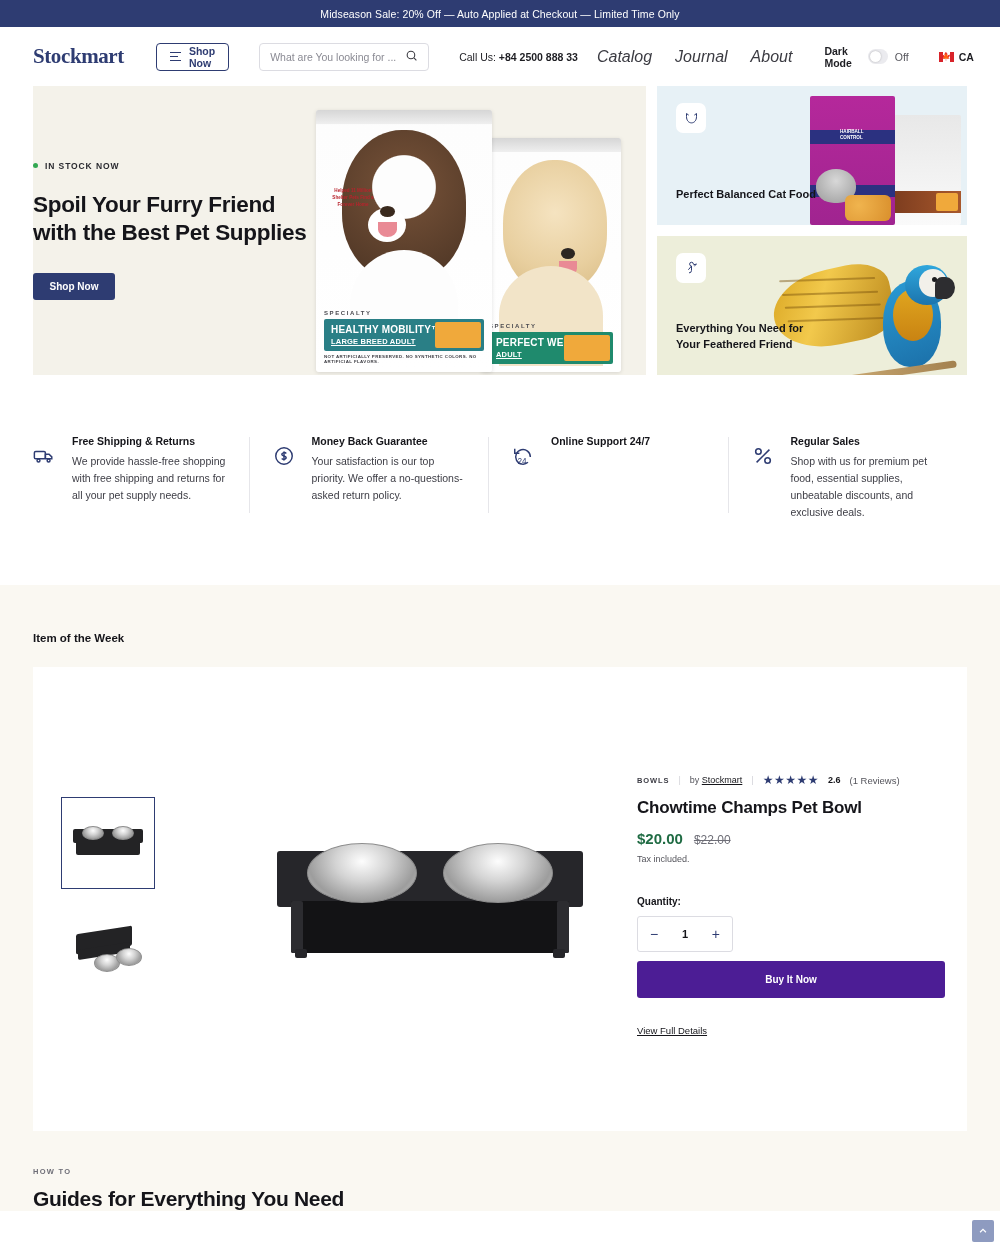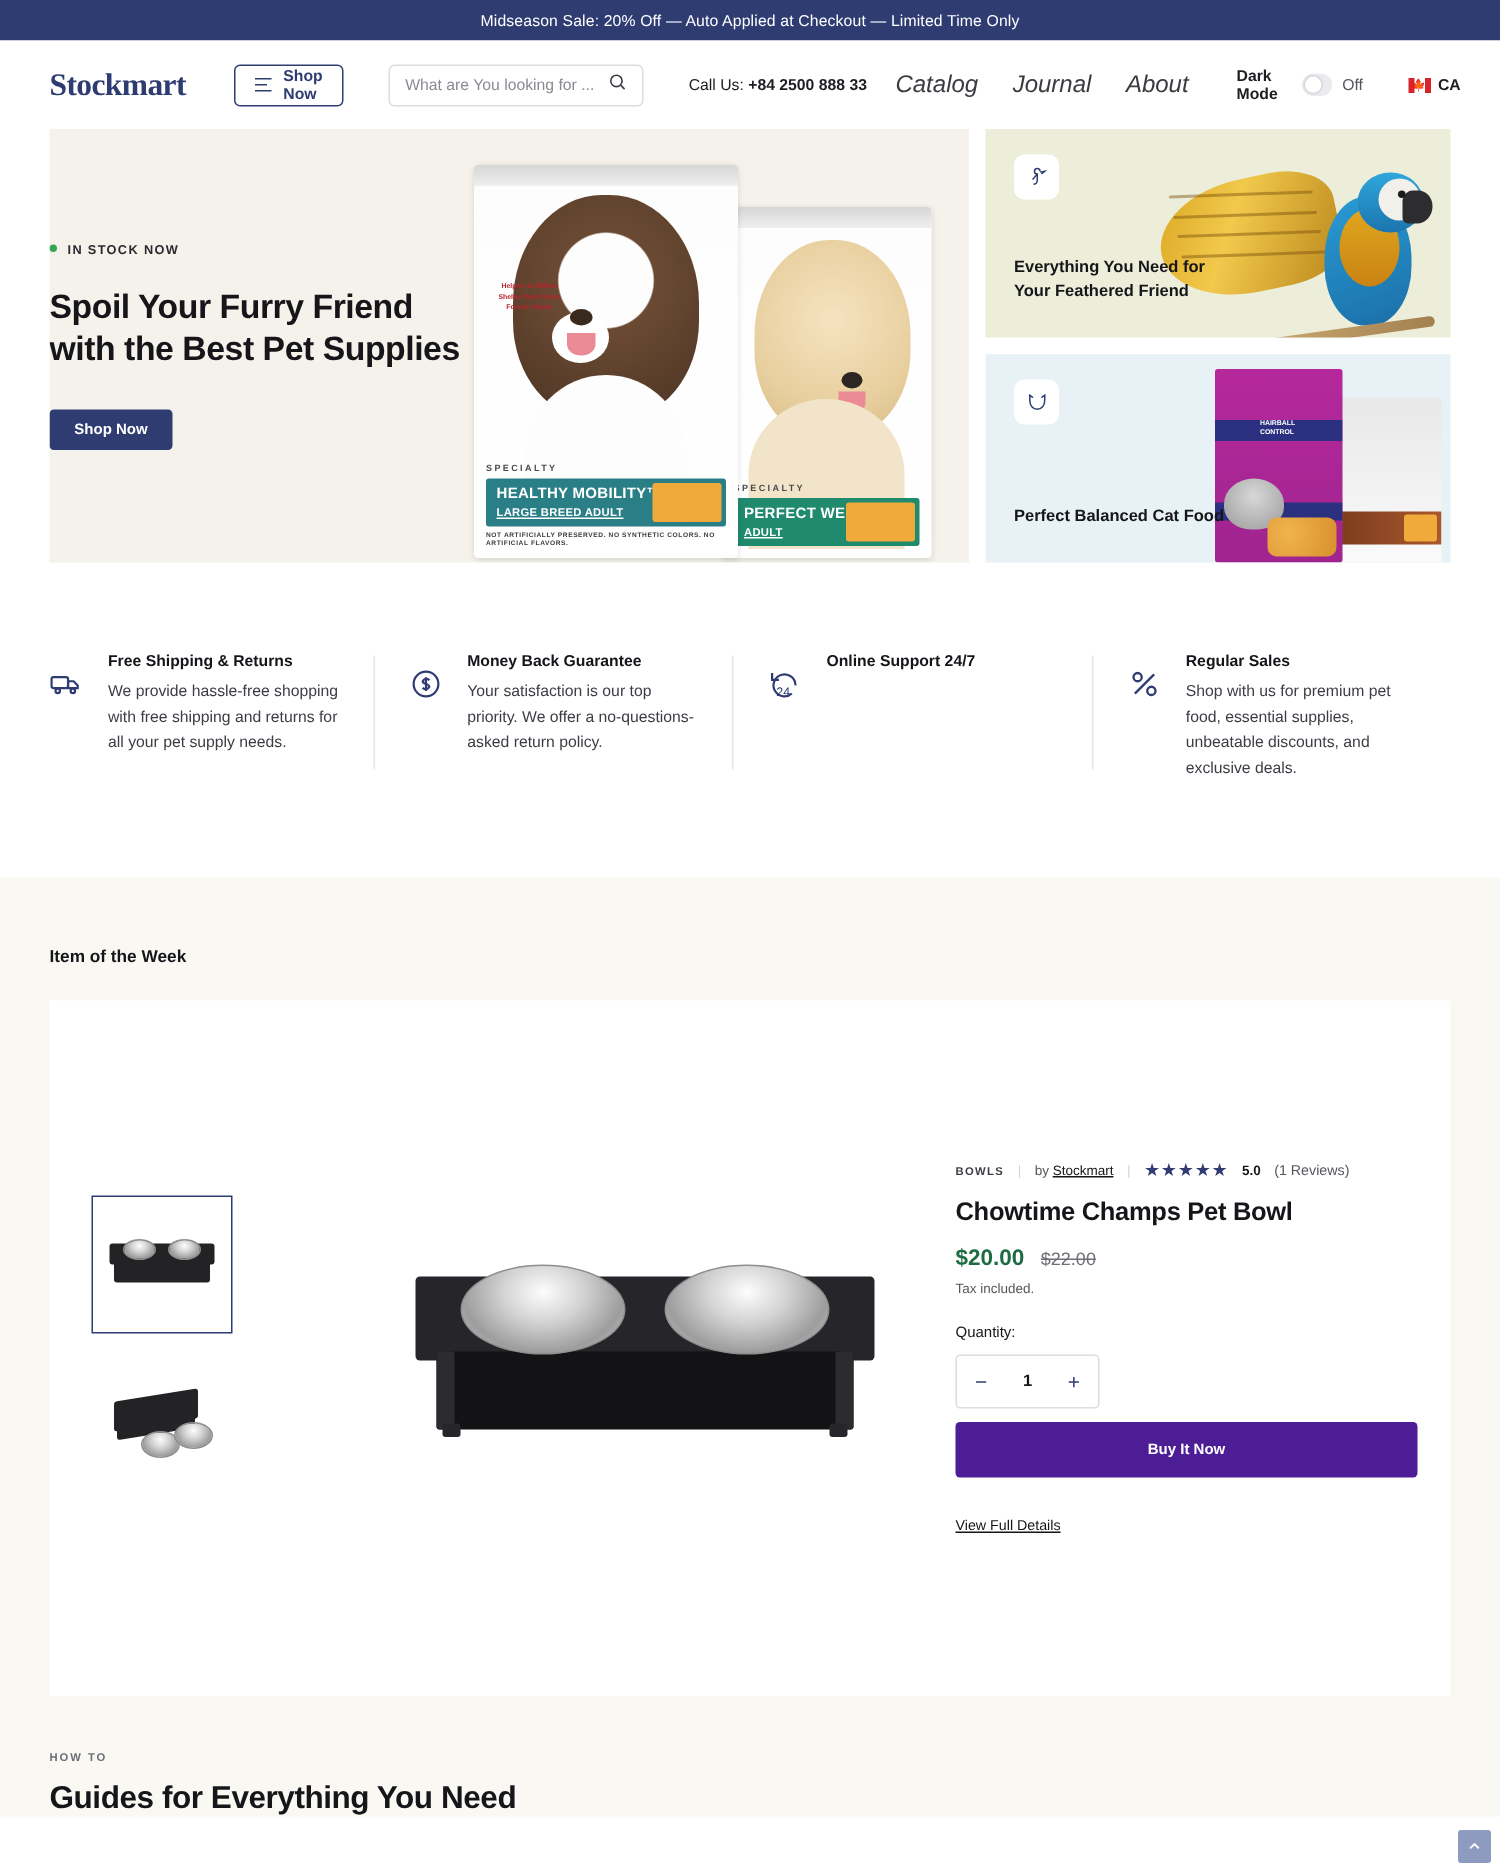--- a/index.html
+++ b/index.html
@@ -220,21 +220,21 @@
   .pmeta .sep { color: #d2d2d8; }
   .pmeta .byline a { color: #15151a; text-decoration: underline; }
   .stars { color: #2e3c72; font-size: 12px; letter-spacing: .5px; }
   .rating-num { font-size: 9px; font-weight: 700; color: #15151a; }
   .rev-count { font-size: 9.5px; color: #55555c; }
   .ptitle { font-size: 17px; font-weight: 700; color: #15151a; margin-top: 11px; letter-spacing: -.2px; }
   .prices { display: flex; align-items: baseline; gap: 11px; margin-top: 12px; }
   .price-now { font-size: 15px; font-weight: 700; color: #1f6b43; }
   .price-was { font-size: 12px; color: #6e6e77; text-decoration: line-through; }
   .tax { font-size: 9px; color: #55555c; margin-top: 7px; }
-  .qlabel { font-size: 10px; font-weight: 400; color: #15151a; margin-top: 19px; }
+  .qlabel { font-size: 10px; font-weight: 700; color: #15151a; margin-top: 32px; }
   .qrow { display: flex; gap: 9px; margin-top: 9px; }
   .stepper {
     width: 96px; height: 36px; border: 1px solid #dcdce2; border-radius: 3px;
     display: flex; align-items: center; justify-content: space-between; padding: 0 12px;
   }
   .stepper button { border:0; background:transparent; color:#2e3c72; font-size:14px; cursor:pointer; line-height:1; font-family:"Liberation Sans",sans-serif; }
   .stepper .qv { font-size: 11px; color: #15151a; font-weight: 600; }
   .atc {
     flex: 1; height: 36px; border: 1px solid #dcdce2; border-radius: 3px; background: #fff;
     font-size: 10px; font-weight: 700; color: #15151a; cursor: pointer; font-family:"Liberation Sans",sans-serif;
@@ -373,20 +373,45 @@
             <div class="l2">LARGE BREED ADULT</div>
             <div class="bag-chip"></div>
           </div>
           <div class="bag-foot">NOT ARTIFICIALLY PRESERVED. NO SYNTHETIC COLORS. NO ARTIFICIAL FLAVORS.</div>
         </div>
       </div>
     </div>
   </div>
 
   <div class="hero-side">
+
+    <div class="side-card side-cat">
+      <span class="side-icon">
+        <svg width="15" height="15" viewBox="0 0 24 24" fill="none" stroke="#2e3c72" stroke-width="1.6">
+          <path d="M4 9V4l3.5 2.6M20 9V4l-3.5 2.6"></path>
+          <path d="M4 9c0 6 3.5 10 8 10s8-4 8-10"></path>
+          <path d="M9.5 12.5h.01M14.5 12.5h.01"></path>
+        </svg>
+      </span>
+      <div class="side-art">
+        <div class="cat-bag2">
+            <div class="cat2"></div>
+            <div class="band"></div>
+            <div class="band2"></div>
+          </div>
+        <div class="cat-bag">
+          <div class="strip"></div>
+            <div class="txt">HAIRBALL<br>CONTROL</div>
+          <div class="strip2"></div>
+            <div class="kitty"></div>
+            <div class="kibble"></div>
+        </div>
+      </div>
+      <div class="side-label">Perfect Balanced Cat Food</div>
+    </div>
 
     <div class="side-card side-bird">
       <span class="side-icon">
         <svg width="15" height="15" viewBox="0 0 24 24" fill="none" stroke="#2e3c72" stroke-width="1.6">
           <path d="M15 5a3 3 0 1 0-3 3v7a4 4 0 0 1-4 4"></path>
             <path d="M15 6l5-1-3.5 3"></path>
             <path d="M12 8l-5 6"></path>
         </svg>
       </span>
       <div class="side-art parrot">
@@ -400,45 +425,20 @@
           <div class="chest"></div>
         <div class="head"></div>
           <div class="face"></div>
           <div class="beak"></div>
           <div class="eye"></div>
         <div class="perch"></div>
       </div>
       <div class="side-label">Everything You Need for Your Feathered Friend</div>
     </div>
 
-    <div class="side-card side-cat">
-      <span class="side-icon">
-        <svg width="15" height="15" viewBox="0 0 24 24" fill="none" stroke="#2e3c72" stroke-width="1.6">
-          <path d="M4 9V4l3.5 2.6M20 9V4l-3.5 2.6"></path>
-          <path d="M4 9c0 6 3.5 10 8 10s8-4 8-10"></path>
-          <path d="M9.5 12.5h.01M14.5 12.5h.01"></path>
-        </svg>
-      </span>
-      <div class="side-art">
-        <div class="cat-bag2">
-            <div class="cat2"></div>
-            <div class="band"></div>
-            <div class="band2"></div>
-          </div>
-        <div class="cat-bag">
-          <div class="strip"></div>
-            <div class="txt">HAIRBALL<br>CONTROL</div>
-          <div class="strip2"></div>
-            <div class="kitty"></div>
-            <div class="kibble"></div>
-        </div>
-      </div>
-      <div class="side-label">Perfect Balanced Cat Food</div>
-    </div>
-
   </div>
 </div>
 
 <div class="features">
 
   <div class="feature">
     <div class="feat-icon">
       <svg width="22" height="22" viewBox="0 0 24 24" fill="none" stroke="#2e3c72" stroke-width="1.6">
         <rect x="1.5" y="7" width="12" height="8" rx="1.5"></rect>
           <path d="M13.5 10h4l3 3v2h-7z"></path>
@@ -535,21 +535,21 @@
     <div class="pinfo">
       <div class="pmeta">
         <span class="cat">BOWLS</span>
         <span class="sep">|</span>
         <span class="byline">
           <span>by</span>
           <a href="#">Stockmart</a>
         </span>
         <span class="sep">|</span>
         <span class="stars">★★★★★</span>
-        <span class="rating-num">5.0</span>
+        <span class="rating-num">2.6</span>
         <span class="rev-count">(1 Reviews)</span>
       </div>
 
       <div class="ptitle">Chowtime Champs Pet Bowl</div>
 
       <div class="prices">
         <span class="price-now">$20.00</span>
         <span class="price-was">$22.00</span>
       </div>
       <div class="tax">Tax included.</div>

